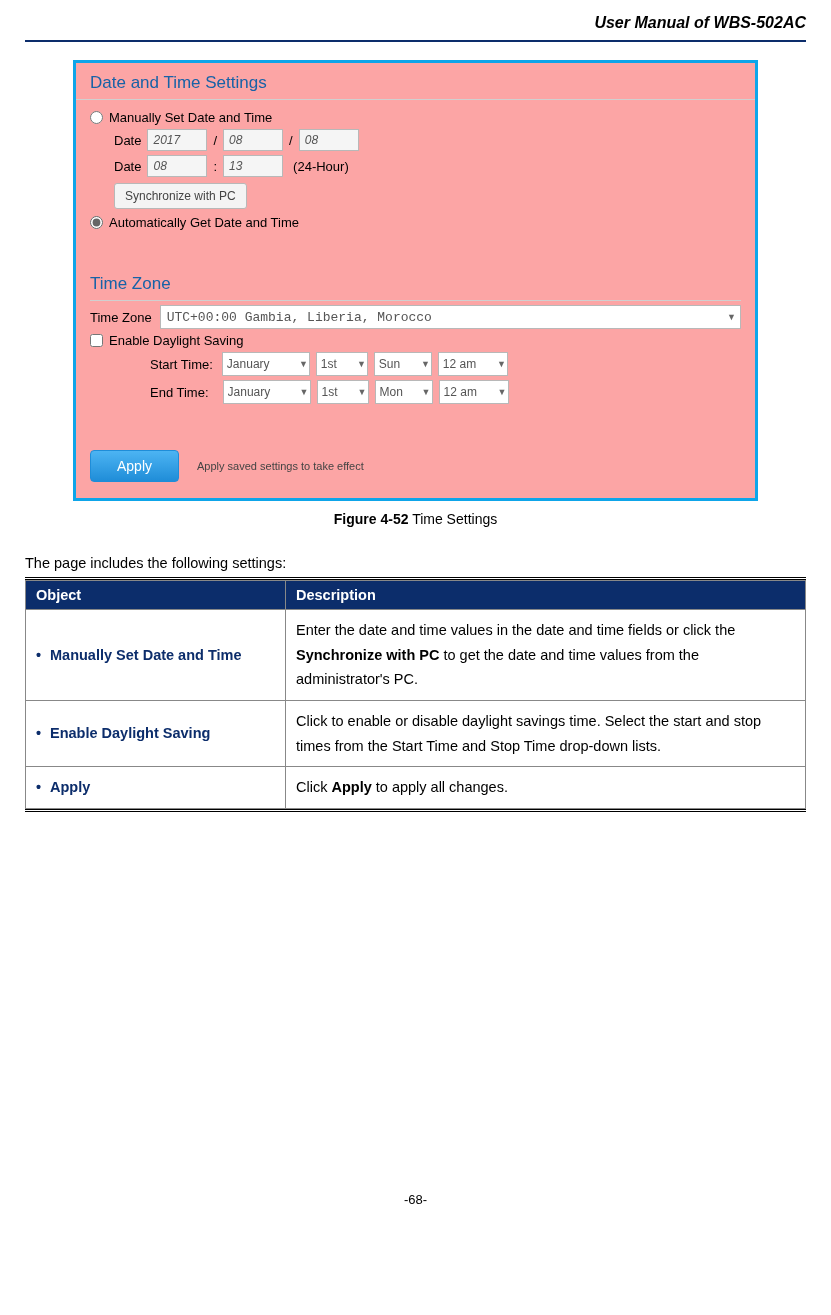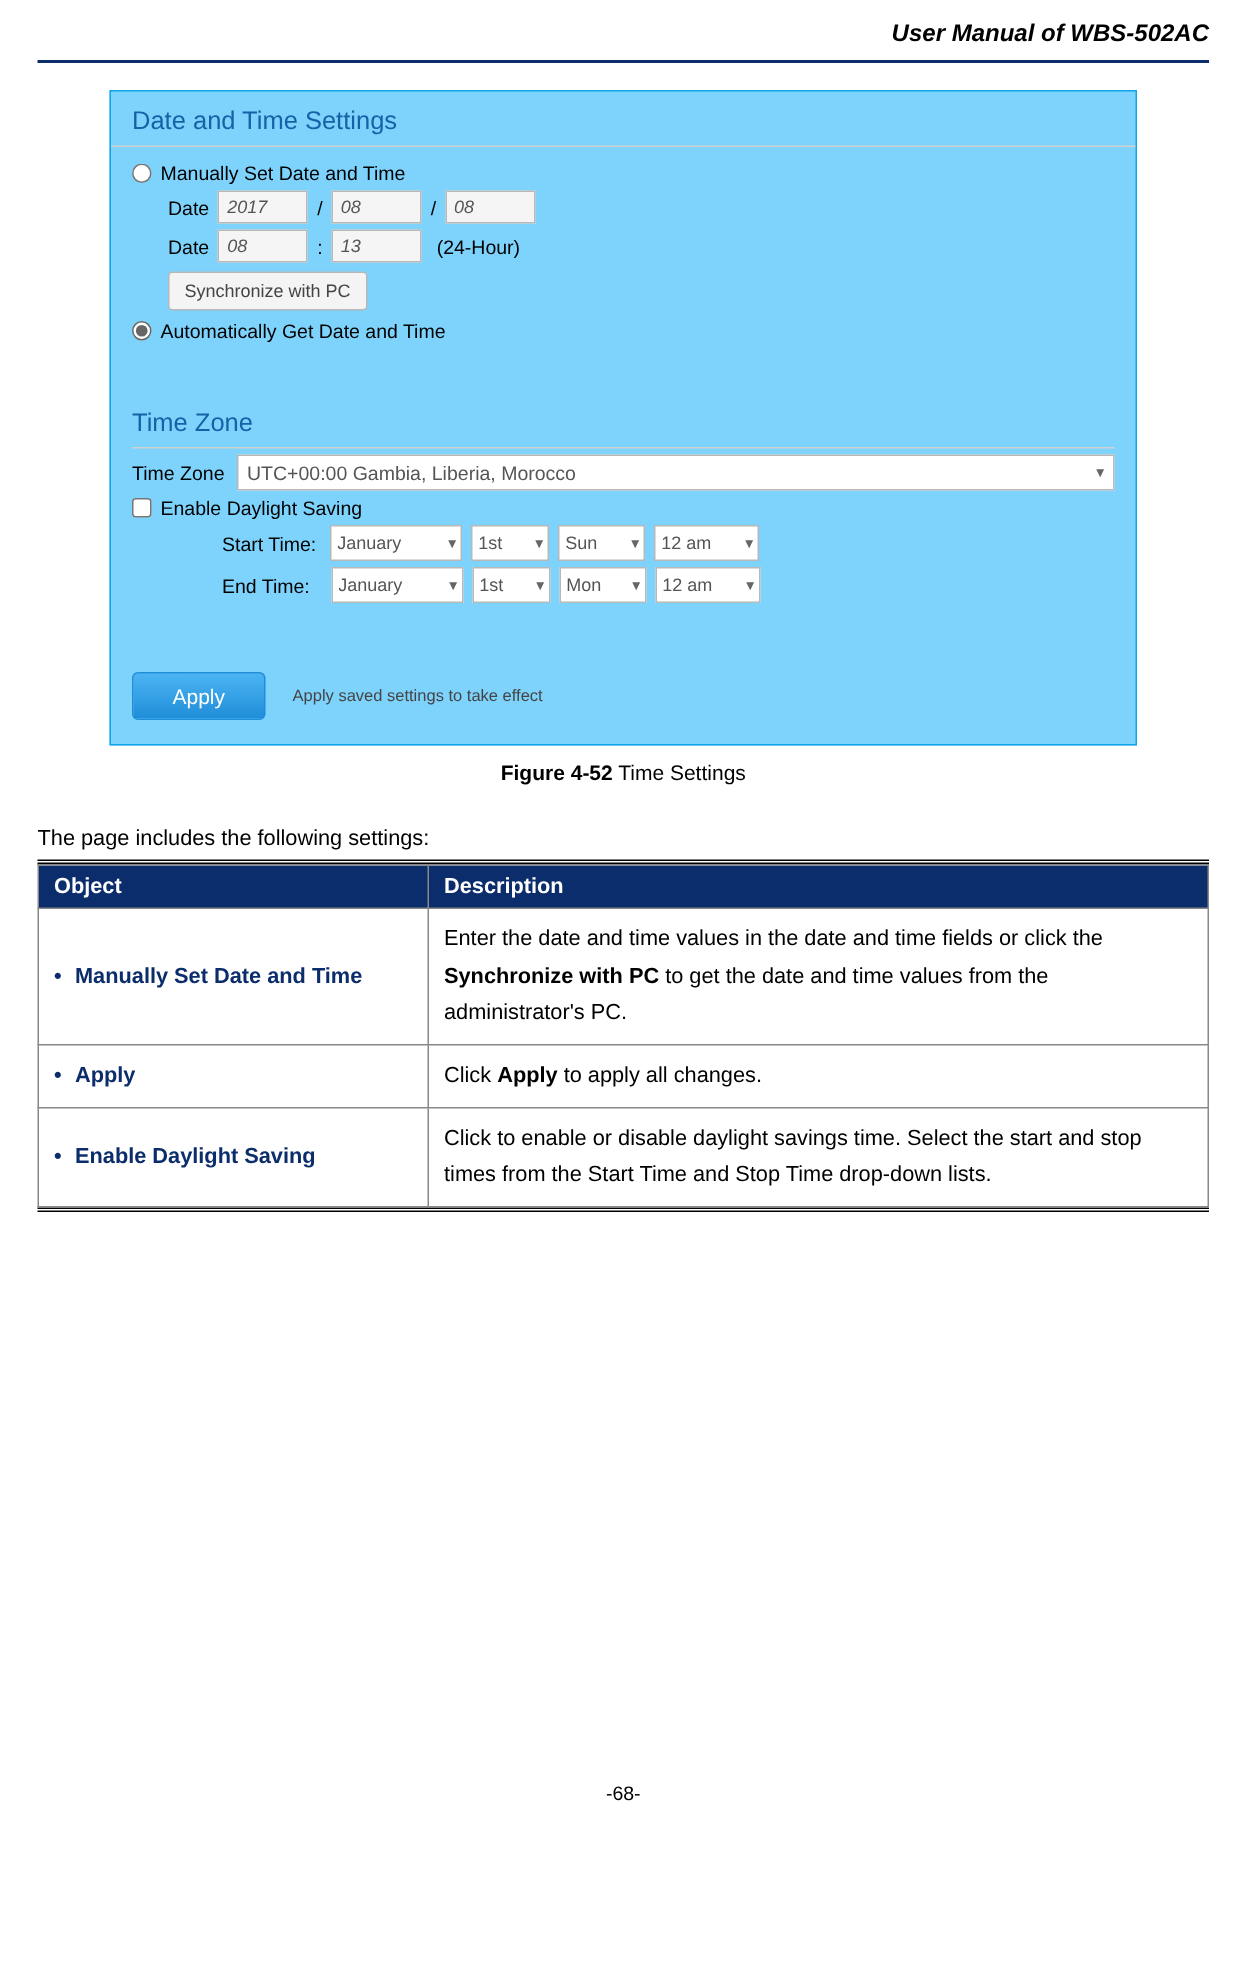--- a/index.html
+++ b/index.html
@@ -16,22 +16,22 @@
     font-weight: bold;
     font-style: italic;
     color: #000000;
     font-size: 16px;
     padding: 14px 0 8px 0;
     border-bottom: 2px solid #0c2d6b;
   }
   .screenshot-wrap {
     margin: 18px auto 8px auto;
     width: 685px;
-    border: 1px solid #0ea5e9;
-    background: #7dd3fc;
+    border: 3px solid #0ea5e9;
+    background: #fca5a5;
     font-size: 13px;
     color: #000;
   }
   .panel-title {
     color: #1762a7;
     font-size: 17px;
     padding: 10px 14px 6px 14px;
     border-bottom: 1px solid #d0d0d0;
   }
   .panel-body { padding: 6px 14px 30px 14px; }
@@ -70,20 +70,21 @@
   }
   .tz-select {
     flex: 1;
     height: 24px;
     border: 1px solid #b8b8b8;
     background: #fff;
     color: #555;
     font-size: 13px;
     padding-left: 6px;
     margin-left: 8px;
+    font-family: Liberation Mono, monospace;
   }
   .mini-select {
     height: 24px;
     border: 1px solid #b8b8b8;
     background: #fff;
     color: #555;
     font-size: 12px;
     margin: 0 3px;
     padding: 0 4px;
   }
@@ -238,26 +239,26 @@
     <th>Object</th>
     <th>Description</th>
   </tr>
   <tr>
     <td class="obj"><span class="bullet">•</span><span>Manually Set Date and Time</span></td>
     <td>
       <span>Enter the date and time values in the date and time fields or click the </span><b>Synchronize with PC</b><span> to get the date and time values from the administrator's PC.</span>
     </td>
   </tr>
   <tr>
+    <td class="obj"><span class="bullet">•</span><span>Enable Daylight Saving</span></td>
+    <td>Click to enable or disable daylight savings time. Select the start and stop times from the Start Time and Stop Time drop-down lists.</td>
+  </tr>
+  <tr>
     <td class="obj"><span class="bullet">•</span><span>Apply</span></td>
     <td>
       <span>Click </span><b>Apply</b><span> to apply all changes.</span>
     </td>
   </tr>
-  <tr>
-    <td class="obj"><span class="bullet">•</span><span>Enable Daylight Saving</span></td>
-    <td>Click to enable or disable daylight savings time. Select the start and stop times from the Start Time and Stop Time drop-down lists.</td>
-  </tr>
 </tbody>
     </table>
 </div>
 
 <div class="page-num">-68-</div>
 
 </body></html>

